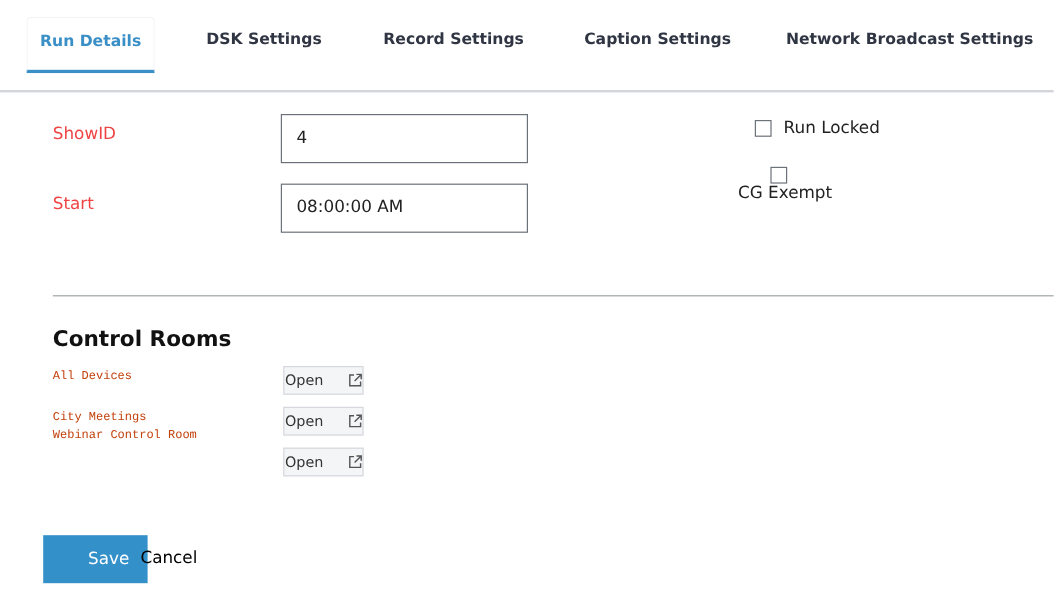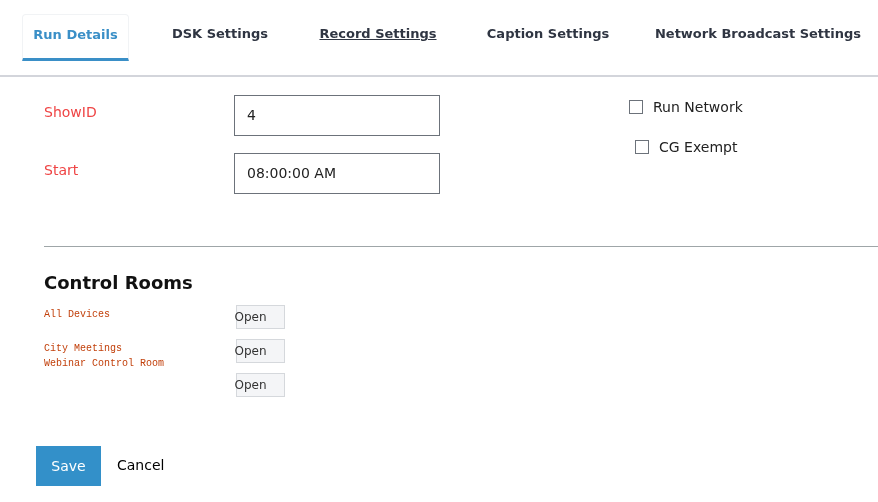--- a/index.html
+++ b/index.html
@@ -8,46 +8,46 @@
   .tabs { position:absolute; left:0; top:0; width:878px; height:77px; border-bottom:2px solid #d3d5db; box-sizing:border-box; }
   .tab { position:absolute; top:14px; height:47px; line-height:40px; font-size:13px; font-weight:bold; color:#2f3542; text-align:center; cursor:pointer; }
   .tab.active { color:#3a8fc7; border-bottom:3px solid #3a8fc7; box-sizing:border-box; border-left:1px solid #f1f3f5; border-right:1px solid #f1f3f5; border-top:1px solid #f1f3f5; border-radius:4px 4px 0 0; }
   .lbl { position:absolute; font-size:14px; color:#ef4444; }
   .input { position:absolute; width:206px; height:41px; border:1px solid #6c727a; box-sizing:border-box; font-size:14px; padding:0 12px; line-height:39px; color:#222; background:#fff; font-family:"DejaVu Sans","Liberation Sans",sans-serif; }
   .cb { position:absolute; display:flex; align-items:center; font-size:14px; color:#222; cursor:pointer; }
   .cb .box { width:14px; height:14px; border:1px solid #6c727a; margin-right:10px; box-sizing:border-box; background:#fff; }
   .divider { position:absolute; left:44px; top:246px; width:834px; height:1px; background:#9fa6a8; }
   .h2 { position:absolute; left:44px; top:272px; font-size:18px; font-weight:bold; color:#111; }
   .room { position:absolute; left:44px; font-size:10px; color:#c2410c;font-family:Liberation Mono, monospace; }
-  .open-btn { position:absolute; left:236px; width:49px; height:24px; border:1px solid #d5d8dc; background:#f4f5f7; box-sizing:border-box; font-size:12px; color:#333; display:flex; align-items:center; justify-content:center; gap:20px; cursor:pointer; }
-  .save { position:absolute; left:36px; top:446px; width:65px; height:40px; background:#3390c9; color:#fff; font-size:14px; border:none; display:flex; align-items:center; justify-content:center; cursor:pointer; }
+  .open-btn { position:absolute; left:236px; width:67px; height:24px; border:1px solid #d5d8dc; background:#f4f5f7; box-sizing:border-box; font-size:12px; color:#333; display:flex; align-items:center; justify-content:center; gap:20px; cursor:pointer; }
+  .save { position:absolute; left:36px; top:446px; width:65px; height:40px; background:#3390c9; color:#fff; font-size:14px; border:none; display:flex; align-items:center; justify-content:center; cursor:pointer;padding-left:22px; }
   .cancel { position:absolute; left:117px; top:457px; font-size:14px; color:#000000; cursor:pointer; }
 </style>
 </head>
 <body>
 
 <div class="tabs">
   <div class="tab active" style="left:22px;width:107px;">Run Details</div>
   <div class="tab" style="left:160px;width:120px;">DSK Settings</div>
-  <div class="tab" style="left:308px;width:140px;text-decoration:underline;">Record Settings</div>
+  <div class="tab" style="left:308px;width:140px;">Record Settings</div>
   <div class="tab" style="left:650px;width:216px;">Network Broadcast Settings</div>
   <div class="tab" style="left:478px;width:140px;">Caption Settings</div>
 </div>
 
 <div class="lbl" style="left:44px;top:104px;">ShowID</div>
 <div class="input" style="left:234px;top:95px;">4</div>
 
 <div class="lbl" style="left:44px;top:162px;">Start</div>
 <div class="input" style="left:234px;top:153px;">08:00:00 AM</div>
 
 <div class="cb" style="left:629px;top:99px;">
   <span class="box"></span>
-  <span>Run Network</span>
+  <span>Run Locked</span>
 </div>
-<div class="cb" style="left:635px;top:139px;">
+<div class="cb" style="left:615px;top:139px;flex-direction:column;">
   <span class="box"></span>
   <span>CG Exempt</span>
 </div>
 
 <div class="divider"></div>
 
 <div class="h2">Control Rooms</div>
 
 <div class="room" style="top:309px;">All Devices</div>
 <div class="open-btn" style="top:305px;">

